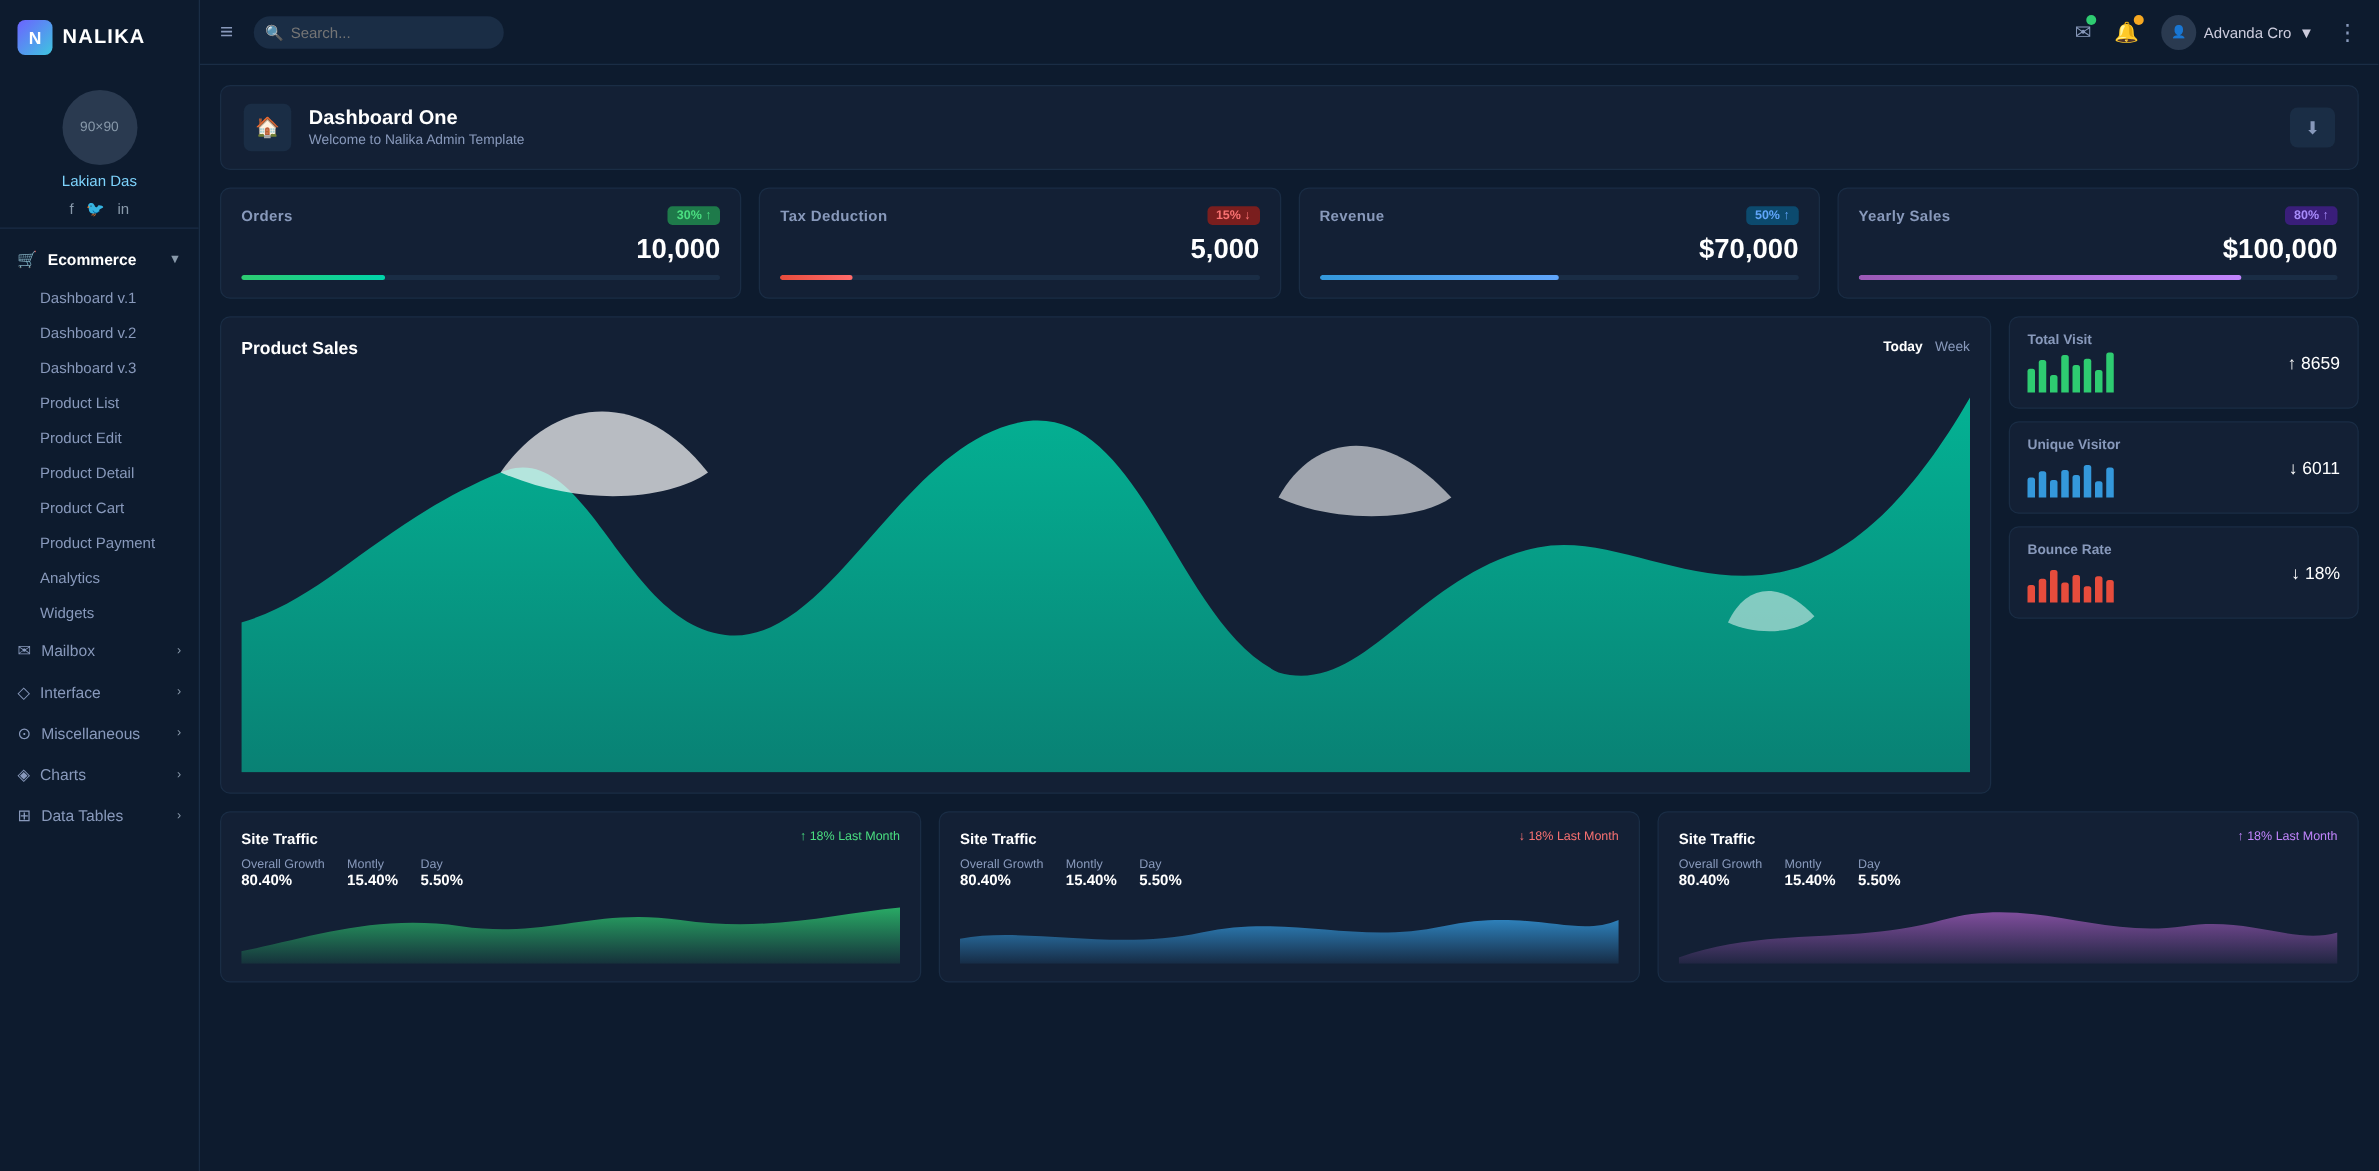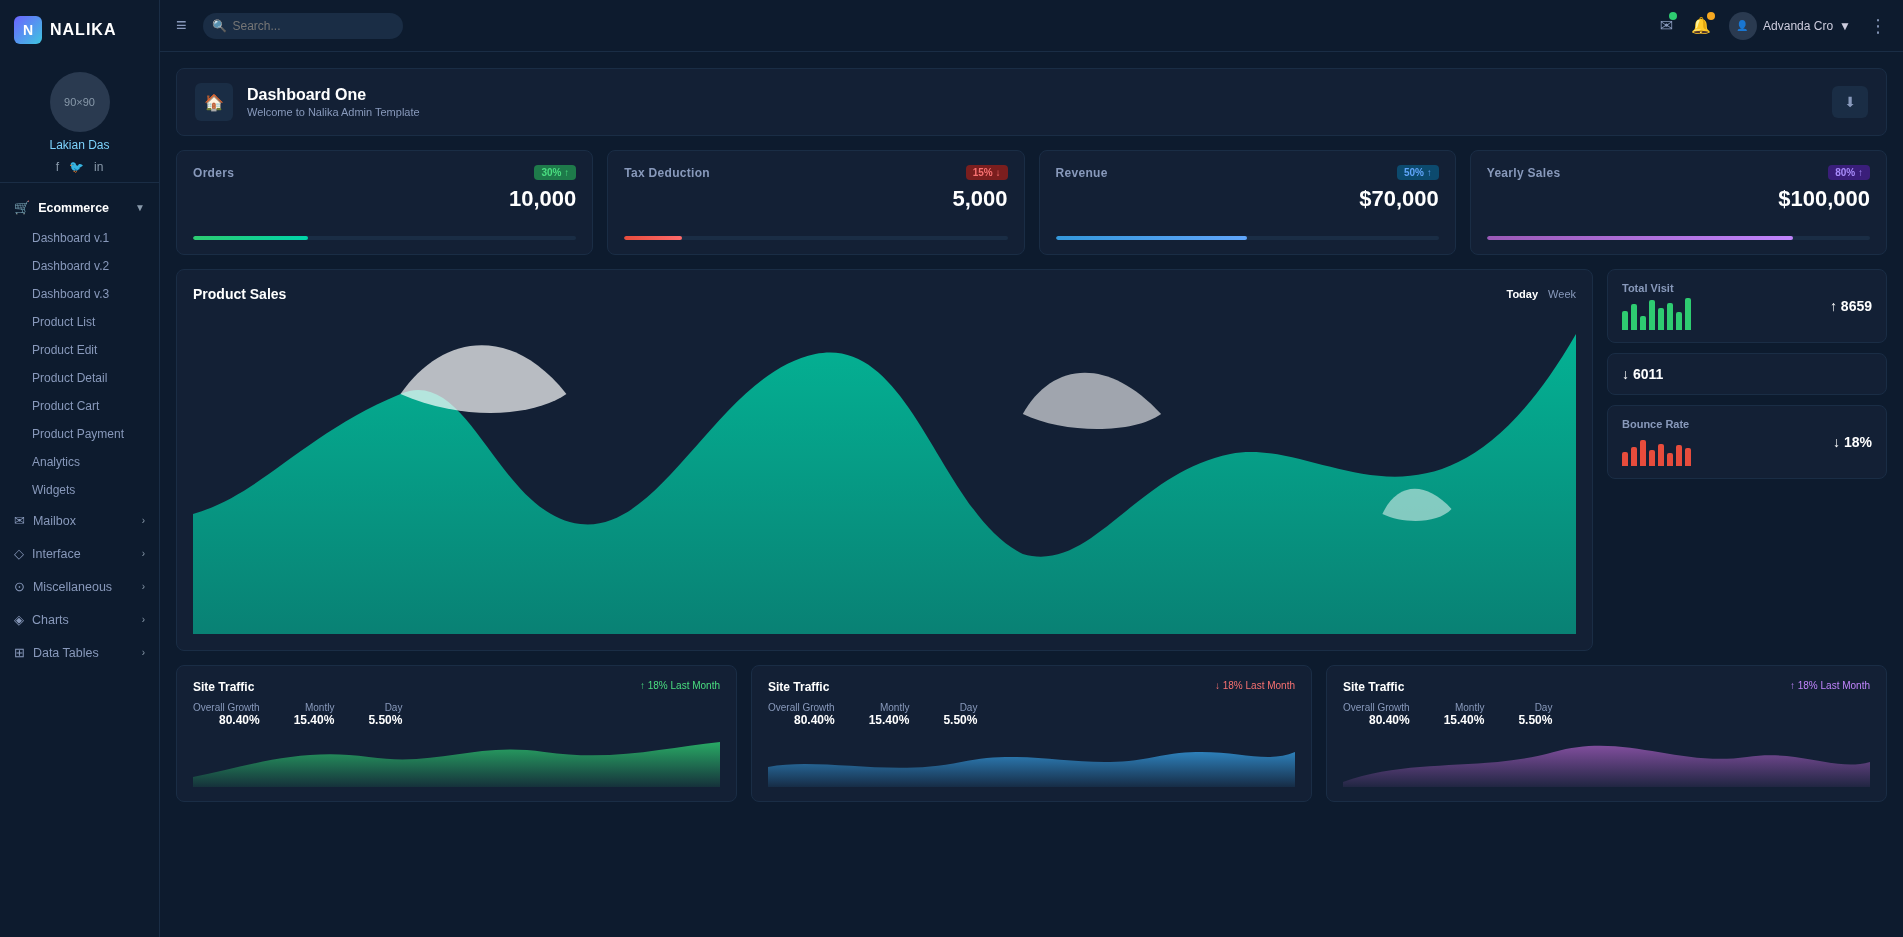--- a/index.html
+++ b/index.html
@@ -151,21 +151,21 @@
     .stat-badge {
       font-size: 10px;
       padding: 2px 7px;
       border-radius: 4px;
       font-weight: 600;
     }
     .badge-green { background: #1e7a4a; color: #4ade80; }
     .badge-red { background: #7a1e1e; color: #f87171; margin-left: 17px; }
     .badge-blue { background: #0c4a6e; color: #60a5fa; }
     .badge-purple { background: #3a1e7a; color: #a78bfa; }
-    .stat-value { font-size: 22px; font-weight: 700; color: #fff; text-align: right; margin-bottom: 24px; }
+    .stat-value { font-size: 22px; font-weight: 700; color: #fff; text-align: right; margin-bottom: 8px; }
     .stat-progress { height: 4px; border-radius: 2px; background: #1a2d45; overflow: hidden; }
     .stat-progress-bar { height: 100%; border-radius: 2px; }
     .pg-green { background: linear-gradient(90deg, #2ecc71, #00d4aa); }
     .pg-red { background: linear-gradient(90deg, #e74c3c, #ff6b6b); }
     .pg-blue { background: linear-gradient(90deg, #3498db, #60a5fa); }
     .pg-purple { background: linear-gradient(90deg, #9b59b6, #c084fc); }
 
     
     .main-grid { display: grid; grid-template-columns: 1fr 280px; gap: 14px; }
 
@@ -193,37 +193,37 @@
       border-radius: 8px;
       padding: 12px 14px;
       display: flex;
       align-items: center;
       justify-content: space-between;
     }
     .mini-stat-left { flex: 1; }
     .mini-stat-label { font-size: 11px; color: #8899bb; margin-bottom: 4px; font-weight: 600; }
     .mini-bars { display: flex; align-items: flex-end; gap: 3px; height: 32px; margin-top: 4px; }
     .mini-bar { width: 6px; border-radius: 2px 2px 0 0; }
-    .mini-stat-value { font-size: 14px; font-weight: 700; text-align: right; }
+    .mini-stat-value { font-size: 14px; font-weight: 400; text-align: right; }
 
     
     .bottom-grid { display: grid; grid-template-columns: 1fr 1fr 1fr; gap: 14px; }
     .traffic-card {
       background: #132035;
       border: 1px solid #1a2d45;
       border-radius: 8px;
       padding: 14px 16px;
       min-height: 120px;
     }
     .traffic-header { display: flex; justify-content: space-between; align-items: flex-start; margin-bottom: 8px; }
     .traffic-title { font-size: 12px; font-weight: 700; }
     .traffic-badge { font-size: 10px; color: #4ade80; }
     .traffic-badge.down { color: #f87171; }
     .traffic-badge.up2 { color: #c084fc; }
-    .traffic-stats { display: flex; gap: 34px; margin-bottom: 10px; text-align: right; }
+    .traffic-stats { display: flex; gap: 18px; margin-bottom: 10px; }
     .traffic-stat-item { }
     .traffic-stat-label { font-size: 10px; color: #8899bb; }
     .traffic-stat-val { font-size: 12px; font-weight: 600; }
     .traffic-chart { height: 50px; position: relative; }
   </style>
 </head>
 <body>
 
 <div id="sidebar">
   <div class="sidebar-logo">
@@ -429,20 +429,33 @@
               <div class="mini-bar" style="height:85%;background:#2ecc71"></div>
               <div class="mini-bar" style="height:55%;background:#2ecc71"></div>
               <div class="mini-bar" style="height:100%;background:#2ecc71"></div>
             </div>
           </div>
           <div class="mini-stat-value">↑ 8659</div>
         </div>
 
 
         <div class="mini-stat">
+          <div class="mini-stat-left">
+            <div class="mini-stat-label">Unique Visitor</div>
+            <div class="mini-bars">
+              <div class="mini-bar" style="height:50%;background:#3498db"></div>
+              <div class="mini-bar" style="height:65%;background:#3498db"></div>
+              <div class="mini-bar" style="height:45%;background:#3498db"></div>
+              <div class="mini-bar" style="height:70%;background:#3498db"></div>
+              <div class="mini-bar" style="height:55%;background:#3498db"></div>
+              <div class="mini-bar" style="height:80%;background:#3498db"></div>
+              <div class="mini-bar" style="height:40%;background:#3498db"></div>
+              <div class="mini-bar" style="height:75%;background:#3498db"></div>
+            </div>
+          </div>
           <div class="mini-stat-value">↓ 6011</div>
         </div>
 
         <div class="mini-stat">
           <div class="mini-stat-left">
             <div class="mini-stat-label">Bounce Rate</div>
             <div class="mini-bars">
               <div class="mini-bar" style="height:45%;background:#e74c3c"></div>
               <div class="mini-bar" style="height:60%;background:#e74c3c"></div>
               <div class="mini-bar" style="height:80%;background:#e74c3c"></div>

